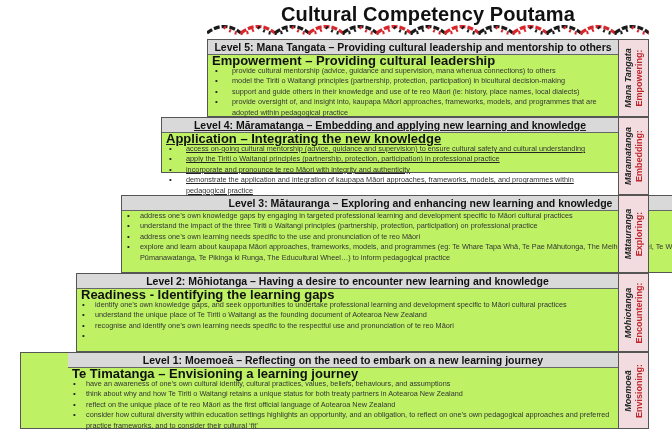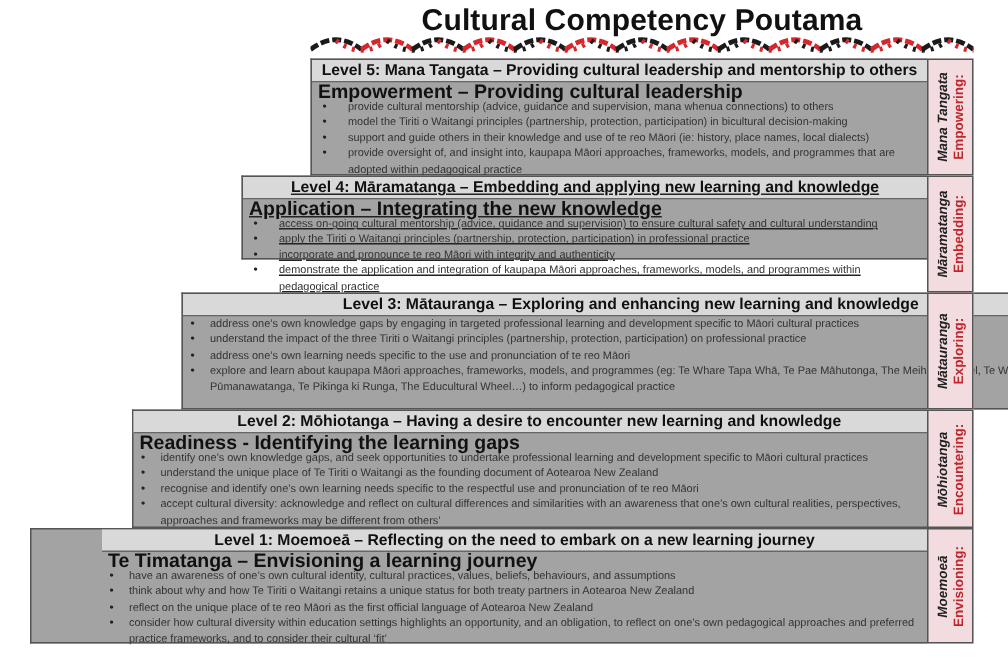--- a/index.html
+++ b/index.html
@@ -2,21 +2,21 @@
 <html><head>
 <meta charset="utf-8">
 <style>
   html, body { margin:0; padding:0; background:#ffffff; }
   body { width:672px; height:448px; position:relative; overflow:hidden;
          font-family:"Liberation Sans", "DejaVu Sans", sans-serif; color:#222; }
   .title { position:absolute; left:207px; width:442px; top:3px; text-align:center;
            font-weight:bold; font-size:20px; color:#111; letter-spacing:0.1px; }
   .pattern { position:absolute; left:207px; top:21px; width:442px; height:18px; }
   .level { position:absolute; box-sizing:border-box; border:1px solid #555; border-right:none;
-           background:#a3a3a3; }
+           background:#bef264; }
   .level .hdr { background:#d9d9d9; border-bottom:1px solid #666; height:14px; line-height:14px;
                 text-align:center; font-weight:bold; font-size:10.5px; color:#111;
                 white-space:nowrap; overflow:hidden; }
   .level .sub { font-weight:bold; font-size:13px; padding:1px 0 0 4px; color:#111; line-height:10px; white-space:nowrap; }
   .level ul { list-style:none; margin:0; padding:0 6px 0 4px; }
   .level li { position:relative; font-size:7.3px; line-height:10.4px; padding-left:20px; color:#333; }
   .level li .b { position:absolute; left:3px; top:0; font-size:8px; color:#222; }
   .side { position:absolute; left:618px; width:31px; box-sizing:border-box;
           border:1px solid #555; background:#f2dcdf; }
   .side .vt { position:absolute; left:50%; top:50%; transform:translate(-50%,-50%) rotate(-90deg);
@@ -105,28 +105,28 @@
     <li style="padding-left:14px"><span class="b" style="left:1px">•</span><span>explore and learn about kaupapa Māori approaches, frameworks, models, and programmes (eg: Te Whare Tapa Whā, Te Pae Māhutonga, The Meihana Model, Te Wheke, Pūmanawatanga, Te Pikinga ki Runga, The Educultural Wheel…) to inform pedagogical practice</span></li>
   </ul>
 </div>
 <div class="side" style="top:195px; height:78px;">
   <div class="vt">
       <span class="m">Mātauranga</span>
       <span class="e">Exploring:</span>
     </div>
 </div>
 
-<div class="level" style="left:76px; top:273px; width:542px; height:79px;margin-left:12px;">
+<div class="level" style="left:76px; top:273px; width:542px; height:79px;">
   <div class="hdr">Level 2: Mōhiotanga – Having a desire to encounter new learning and knowledge</div>
   <div class="sub">Readiness -  Identifying the learning gaps</div>
   <ul>
     <li style="padding-left:14px"><span class="b" style="left:1px">•</span><span>identify one’s own knowledge gaps, and seek opportunities to undertake professional learning and development specific to Māori cultural practices</span></li>
     <li style="padding-left:14px"><span class="b" style="left:1px">•</span><span>understand the unique place of Te Tiriti o Waitangi as the founding document of Aotearoa New Zealand</span></li>
     <li style="padding-left:14px"><span class="b" style="left:1px">•</span><span>recognise and identify one’s own learning needs specific to the respectful use and pronunciation of te reo Māori</span></li>
-    <li style="padding-left:14px"><span class="b" style="left:1px">•</span><span>accept cultural diversity: acknowledge and reflect on cultural differences and similarities with an awareness that one’s own cultural realities, perspectives, approaches and frameworks may be different from others’</span></li>
+    <li style="padding-left:14px"><span class="b" style="left:1px">•</span></li>
   </ul>
 </div>
 <div class="side" style="top:273px; height:79px;">
   <div class="vt">
       <span class="m">Mōhiotanga</span>
       <span class="e">Encountering:</span>
     </div>
 </div>
 
 <div class="level" style="left:20px; top:352px; width:598px; height:77px; border-bottom:1px solid #555;padding-left:47px;">

